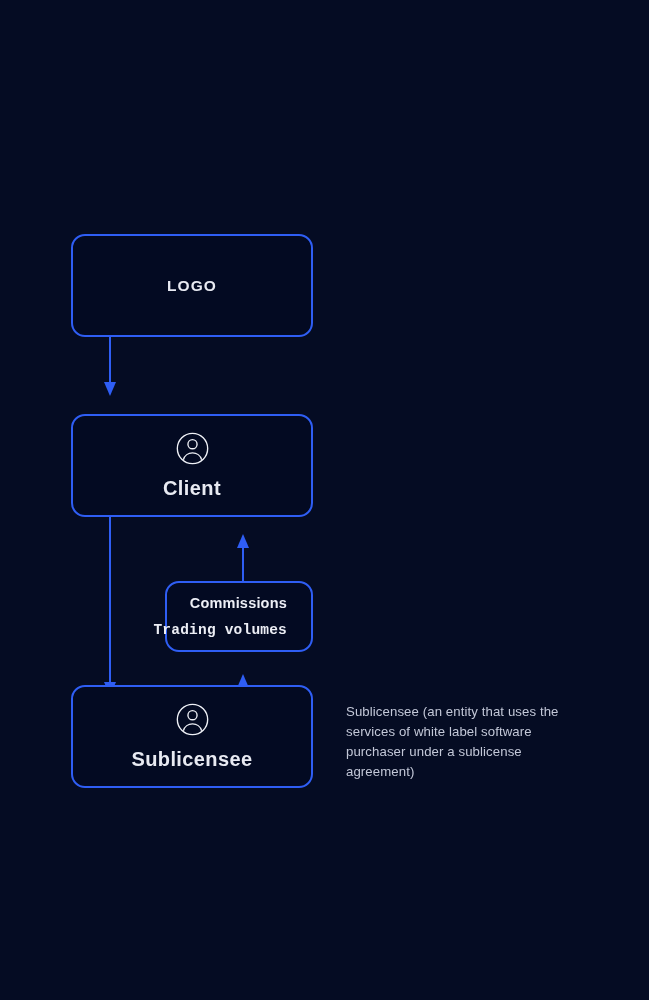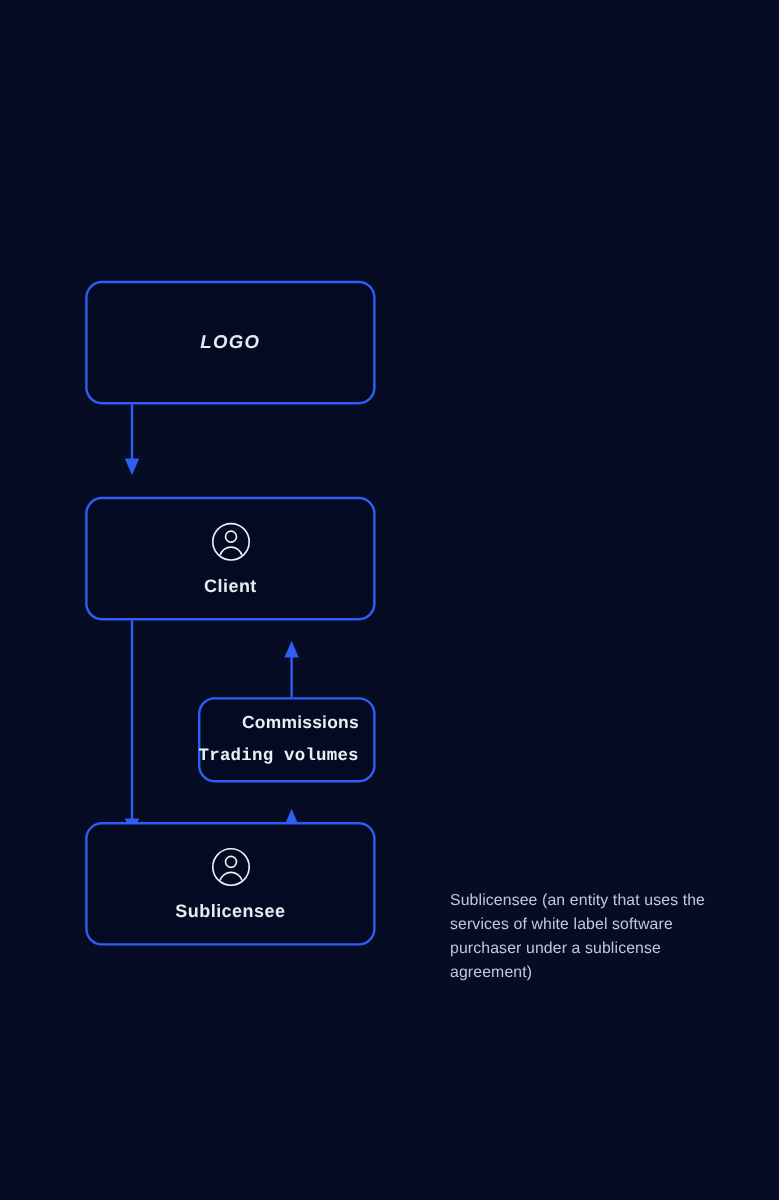--- a/index.html
+++ b/index.html
@@ -52,35 +52,34 @@
     height: 103px;
   }
 
   .node-commissions {
     left: 165px;
     top: 581px;
     width: 148px;
     height: 71px;
     align-items: flex-end;
     justify-content: center;
-    padding-right: 12px;
+    padding-right: 24px;
   }
 
   .node-label {
     color: #e8eaf2;
-    font-size: 15px;
+    font-size: 20px;
     font-weight: bold;
     letter-spacing: 0.4px;
     white-space: nowrap;
   }
 
   .node-label.logo-text {
     font-size: 15.5px;
     letter-spacing: 1.1px;
-    font-style: italic;
   }
 
   .node-label.icon-label {
     margin-top: 11px;
   }
 
   .commission-line {
     color: #eceef5;
     font-size: 14.5px;
     font-weight: bold;
@@ -117,21 +116,21 @@
   .desc {
     position: absolute;
     color: #c3c8d8;
     font-size: 13.2px;
     line-height: 20px;
     width: 226px;
     letter-spacing: 0.1px;
   }
   .desc-logo        { left: 346px; top: 268px; }
   .desc-client      { left: 346px; top: 428px; }
-  .desc-sublicensee { left: 346px; top: 740px; margin-left: 29px; }
+  .desc-sublicensee { left: 346px; top: 702px; }
 </style>
 </head>
 <body>
 
 <div id="canvas">
 
   <svg id="wires" viewBox="0 0 649 1000" width="649" height="1000">
 
     <g>
       <line x1="110" y1="337" x2="110" y2="385"></line>

